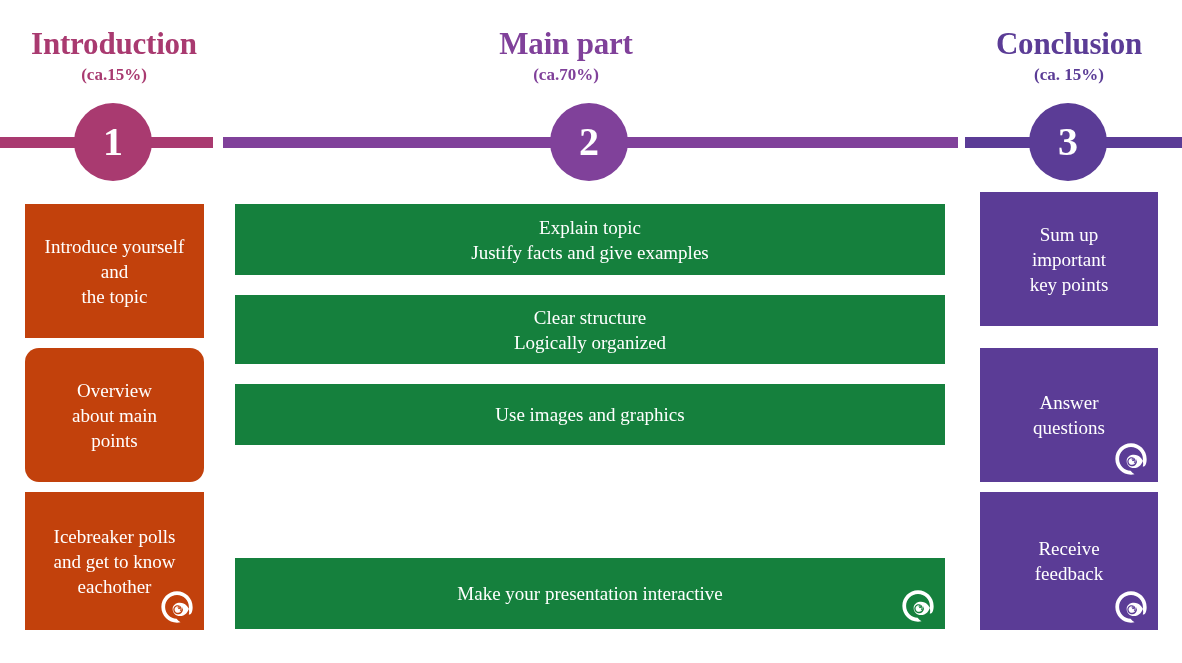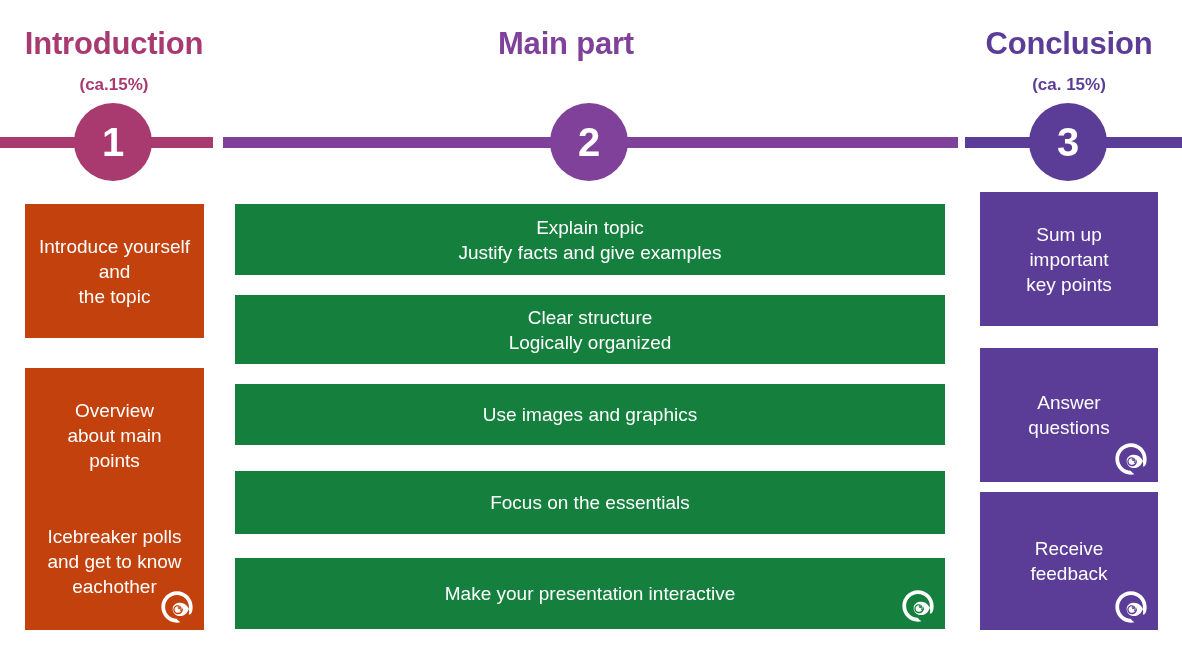--- a/index.html
+++ b/index.html
@@ -13,39 +13,40 @@
     font-family: "Liberation Sans", sans-serif;
     overflow: hidden;
     position: relative;
   }
 
   .canvas {
     position: relative;
     width: 1182px;
     height: 624px;
     background: #ffffff;
+    font-family: Liberation Serif, serif;
   }
 
   
   .col-header {
     position: absolute;
     text-align: center;
   }
   .col-title {
     font-size: 31px;
     font-weight: bold;
     line-height: 36px;
     letter-spacing: -0.2px;
     white-space: nowrap;
   }
   .col-subtitle {
     font-size: 17px;
     font-weight: bold;
     line-height: 22px;
-    margin-top: 12px;
+    margin-top: 2px;
     white-space: nowrap;
   }
 
   #hdr-intro  { left: 0px;   top: 26px;  width: 228px; }
   #hdr-main   { left: 396px; top: 26px;  width: 340px; }
   #hdr-concl  { left: 955px; top: 26px;  width: 228px; }
 
   .tone-pink   { color: #A93A70; }
   .tone-purple { color: #80419A; }
   .tone-indigo { color: #5B3C96; }
@@ -98,21 +99,21 @@
     z-index: 2;
   }
 
   
   .card-left {
     left: 25px;
     width: 179px;
     background: #c2410c;
   }
   #left-card-0 { top: 204px; height: 134px; }
-  #left-card-1 { top: 368px; height: 134px; }
+  #left-card-1 { top: 348px; height: 134px; border-radius: 14px; }
   #left-card-2 { top: 492px; height: 138px; }
 
   
   .card-mid {
     left: 235px;
     width: 710px;
     background: #15803d;
   }
   #mid-card-0 { top: 204px; height: 71px; }
   #mid-card-1 { top: 295px; height: 69px; }
@@ -147,20 +148,21 @@
 
 <div class="canvas">
 
   <div class="col-header" id="hdr-intro">
     <div class="col-title tone-pink">Introduction</div>
     <div class="col-subtitle tone-pink">(ca.15%)</div>
   </div>
 
   <div class="col-header" id="hdr-main">
     <div class="col-title tone-purple">Main part</div>
+    <div class="col-subtitle tone-purple">(ca.70%)</div>
   </div>
 
   <div class="col-header" id="hdr-concl">
     <div class="col-title tone-indigo">Conclusion</div>
     <div class="col-subtitle tone-indigo">(ca. 15%)</div>
   </div>
 
   <div class="rail" id="rail-1"></div>
   <div class="rail" id="rail-2"></div>
   <div class="rail" id="rail-3"></div>
@@ -200,23 +202,20 @@
     <div class="card-text">Explain topic
 Justify facts and give examples</div>
   </div>
   <div class="card card-mid" id="mid-card-1">
     <div class="card-text">Clear structure
 Logically organized</div>
   </div>
   <div class="card card-mid" id="mid-card-2">
     <div class="card-text">Use images and graphics</div>
   </div>
-  <div class="card card-mid" id="mid-card-3">
-    <div class="card-text">Focus on the essentials</div>
-  </div>
   <div class="card card-mid" id="mid-card-4">
     <div class="card-text">Make your presentation interactive</div>
     <span class="spiral">
       <svg viewBox="0 0 100 100" xmlns="http://www.w3.org/2000/svg">
         <path fill="#ffffff" d="M50 4C24.6 4 4 24.6 4 50s20.6 46 46 46c3.6 0 7.1-.4 10.4-1.2-4.4-2.6-8.3-6-11.5-10C30.3 84 15 68.8 15 50 15 30.7 30.7 15 50 15s35 15.7 35 35c0 14.8-12 26.8-26.8 26.8-11.6 0-21-9.4-21-21 0-9.1 7.4-16.5 16.5-16.5 7.1 0 12.9 5.8 12.9 12.9 0 5.5-4.5 10-10 10-4.3 0-7.7-3.5-7.7-7.7 0-3.3 2.7-6 6-6 2.5 0 4.6 2.1 4.6 4.6 0 1.9-1.6 3.5-3.5 3.5-1.5 0-2.7-1.2-2.7-2.7 0-1.1.9-2.1 2.1-2.1-2.6-1.7-6.1-1.2-8.1 1.3-2.2 2.7-1.9 6.7.7 9 2.9 2.6 7.4 2.4 10.1-.5 3-3.2 2.8-8.2-.4-11.2-3.5-3.3-9-3.1-12.3.4-3.6 3.8-3.4 9.9.4 13.6 4.1 4 10.8 3.8 14.8-.4 4.4-4.5 4.2-11.8-.4-16.1-4.9-4.7-12.8-4.5-17.5.5-5.1 5.3-4.8 13.9.5 19 5.7 5.5 14.9 5.2 20.4-.6 5.9-6.2 5.6-16.1-.7-22-5.1-4.8-12.3-5.9-18.4-3.4 4.2-2.6 9.1-4.1 14.3-4.1 14.9 0 27 12.1 27 27 0 2.8-.4 5.4-1.2 8C93.2 72.9 96 61.8 96 50 96 24.6 75.4 4 50 4z"></path>
       </svg>
     </span>
   </div>
 
   <div class="card card-right" id="right-card-0">

